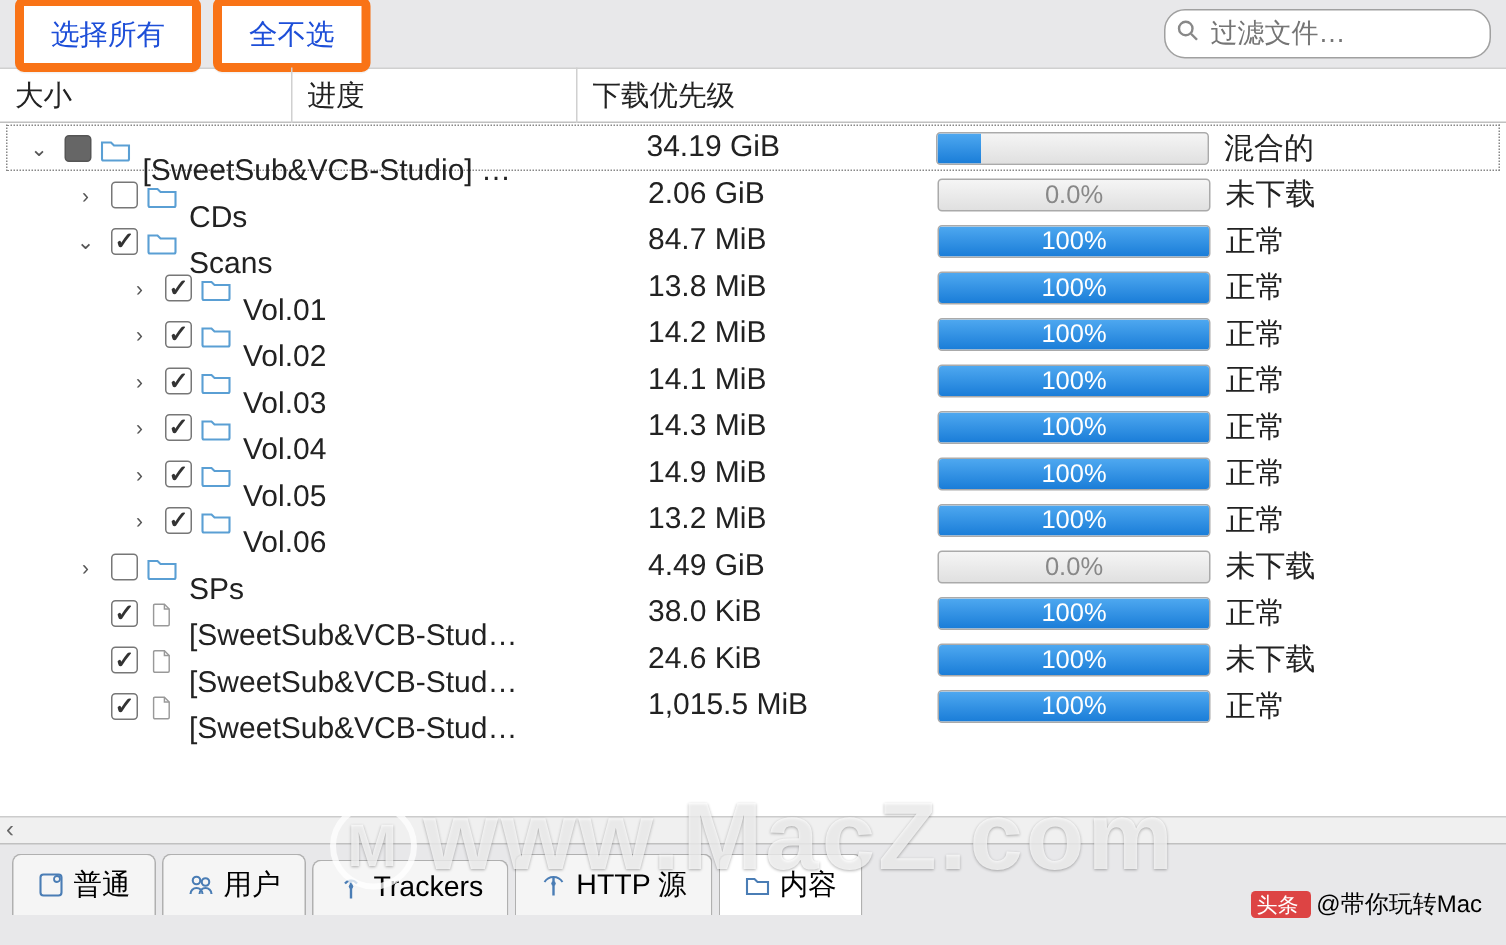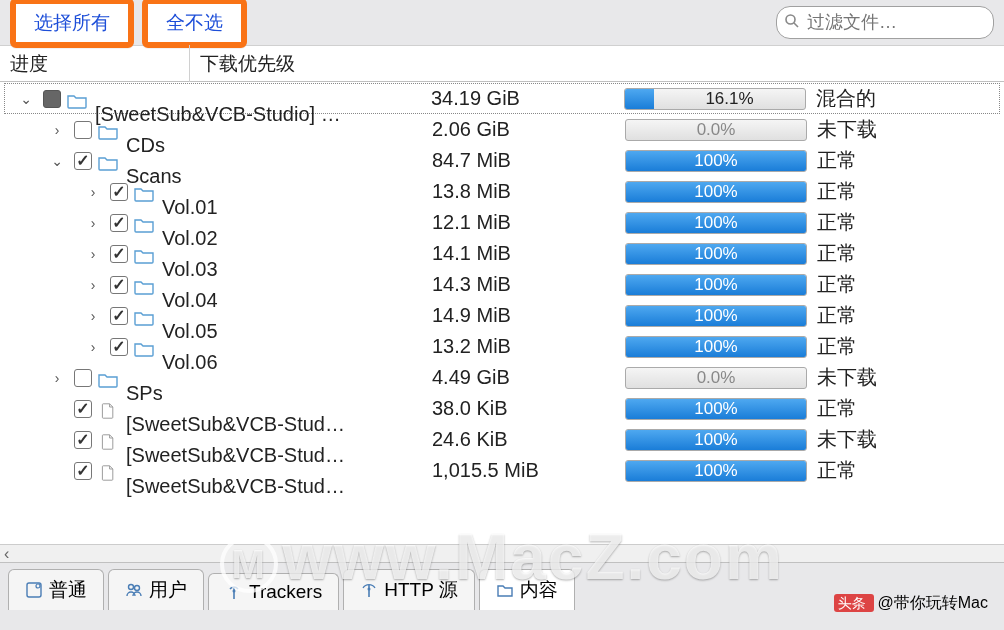--- a/index.html
+++ b/index.html
@@ -77,41 +77,41 @@
       <svg viewBox="0 0 16 16" width="16" height="16">
           <circle cx="6.5" cy="6.5" r="4.5" fill="none" stroke="#888" stroke-width="1.6"></circle>
           <line x1="10" y1="10" x2="14" y2="14" stroke="#888" stroke-width="1.6"></line>
         </svg>
     </span>
     <input type="text" placeholder="过滤文件…" style="">
   </div>
 </div>
 
 <div class="header-row">
+  <div class="col-size">大小</div>
   <div class="col-prog">进度</div>
   <div class="col-prio">下载优先级</div>
 </div>
 
 <div class="file-area">
   <div id="rows-container">
       <div class="row first">
         <div class="name">
           <span class="indent" style="width: 10px;"></span>
           <span class="disclosure">⌄</span>
           <span class="chk mixed"></span>
           <span class="folder-ico"><svg viewBox="0 0 20 16">
               <path d="M1 3 h6 l2 2 h10 v9 a1 1 0 0 1 -1 1 h-16 a1 1 0 0 1 -1 -1 z" fill="none" stroke="#5a9fd4" stroke-width="1.4"></path>
             </svg></span>
           <span class="name-text">[SweetSub&amp;VCB-Studio] …</span>
         </div>
         <div class="size">34.19 GiB</div>
         <div class="prog">
           <div class="progress-bar partial">
             <div class="fill low" style="width: 16.1%;"></div>
-            <span class="txt">16.1%</span>
           </div>
         </div>
         <div class="prio">混合的</div>
       </div>
       <div class="row">
         <div class="name">
           <span class="indent" style="width: 46px;"></span>
           <span class="disclosure">›</span>
           <span class="chk "></span>
           <span class="folder-ico"><svg viewBox="0 0 20 16">
@@ -168,21 +168,21 @@
       <div class="row">
         <div class="name">
           <span class="indent" style="width: 82px;"></span>
           <span class="disclosure">›</span>
           <span class="chk checked"></span>
           <span class="folder-ico"><svg viewBox="0 0 20 16">
               <path d="M1 3 h6 l2 2 h10 v9 a1 1 0 0 1 -1 1 h-16 a1 1 0 0 1 -1 -1 z" fill="none" stroke="#5a9fd4" stroke-width="1.4"></path>
             </svg></span>
           <span class="name-text">Vol.02</span>
         </div>
-        <div class="size">12.1 MiB</div>
+        <div class="size">14.2 MiB</div>
         <div class="prog">
           <div class="progress-bar full">
             <div class="fill" style="width: 100%;"></div>
             <span class="txt">100%</span>
           </div>
         </div>
         <div class="prio">正常</div>
       </div>
       <div class="row">
         <div class="name">

